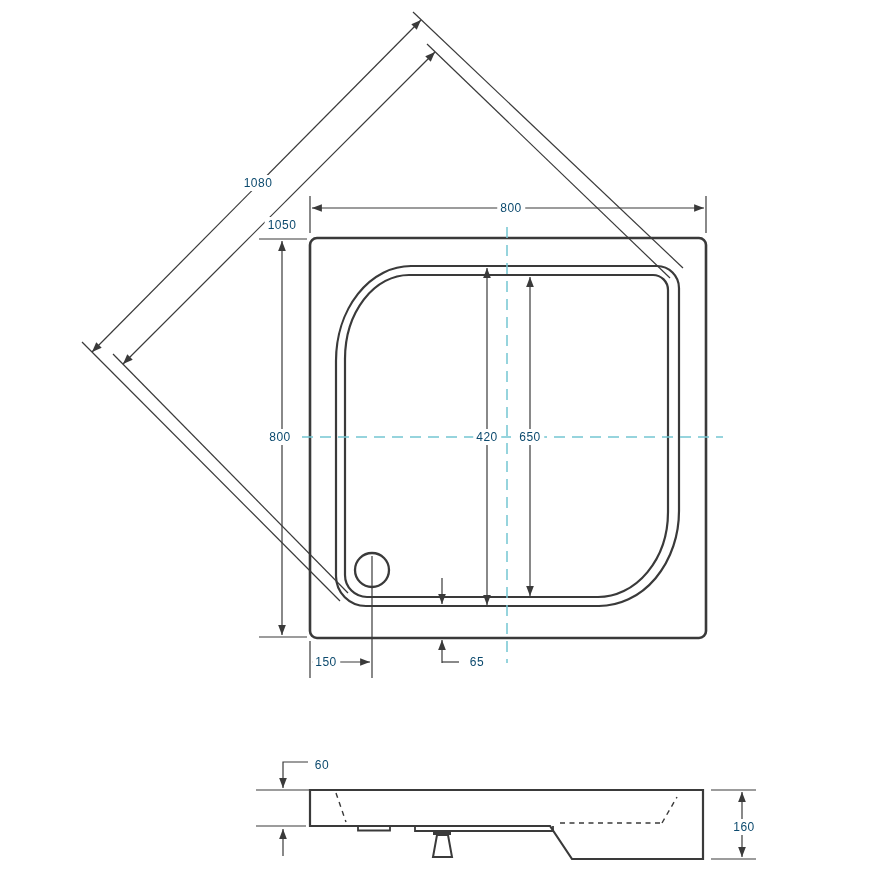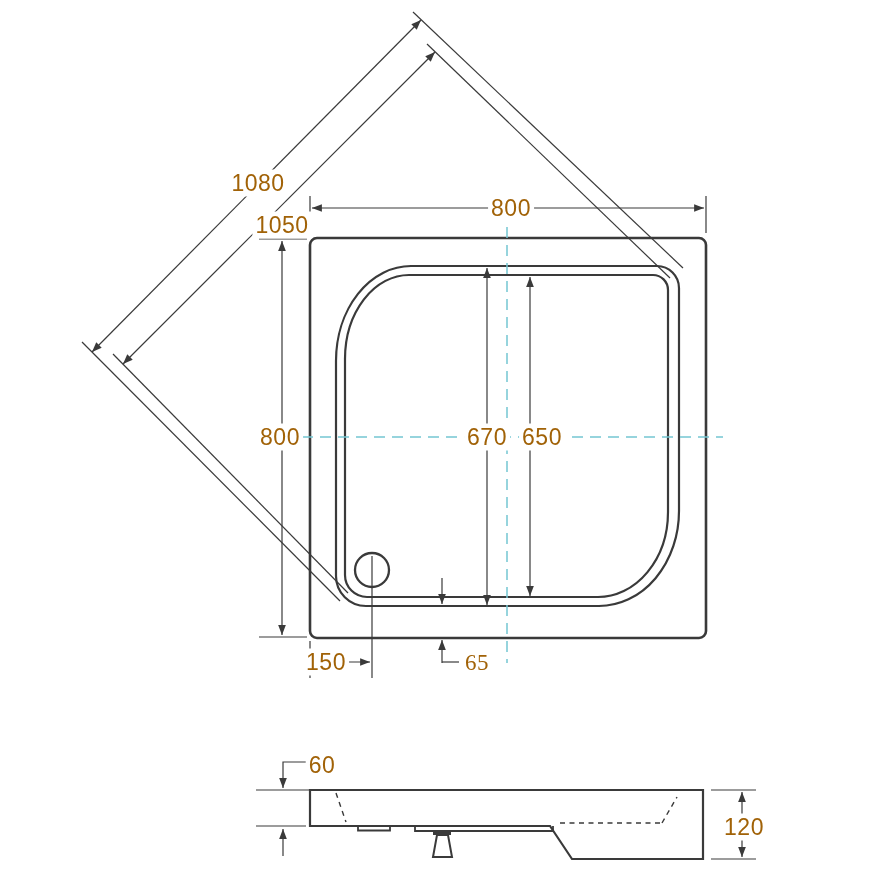--- a/index.html
+++ b/index.html
@@ -16,23 +16,23 @@
     overflow: hidden;
   }
   .canvas svg {
     position: absolute;
     left: 0;
     top: 0;
   }
   .dim {
     position: absolute;
     transform: translate(-50%, -50%);
-    font-size: 23px;
+    font-size: 12px;
     line-height: 1;
-    color: #a16207;
+    color: #0c4a6e;
     background: #ffffff;
     padding: 2px 3px;
     white-space: nowrap;
     letter-spacing: 0.5px;
   }
 </style>
 </head>
 <body>
 
 <div class="canvas">
@@ -120,19 +120,19 @@
         <line x1="711" y1="859" x2="756" y2="859"></line>
         <line x1="742" y1="792" x2="742" y2="857" marker-start="url(#arr)" marker-end="url(#arr)"></line>
       </g>
     </g>
   </svg>
 
   <span class="dim" style="left:258px; top:183px;">1080</span>
   <span class="dim" style="left:282px; top:210px;margin-top:15px;">1050</span>
   <span class="dim" style="left:511px; top:208px;">800</span>
   <span class="dim" style="left:280px; top:437px;">800</span>
-  <span class="dim" style="left:487px; top:437px;">670</span>
-  <span class="dim" style="left:530px; top:437px;margin-left:12px;">650</span>
+  <span class="dim" style="left:487px; top:437px;">420</span>
+  <span class="dim" style="left:530px; top:437px;">650</span>
   <span class="dim" style="left:326px; top:662px;">150</span>
-  <span class="dim" style="left:477px; top:662px;font-family:Liberation Serif, serif;">65</span>
+  <span class="dim" style="left:477px; top:662px;">65</span>
   <span class="dim" style="left:322px; top:765px;">60</span>
-  <span class="dim" style="left:744px; top:827px;">120</span>
+  <span class="dim" style="left:744px; top:827px;">160</span>
 </div>
 
 </body></html>

